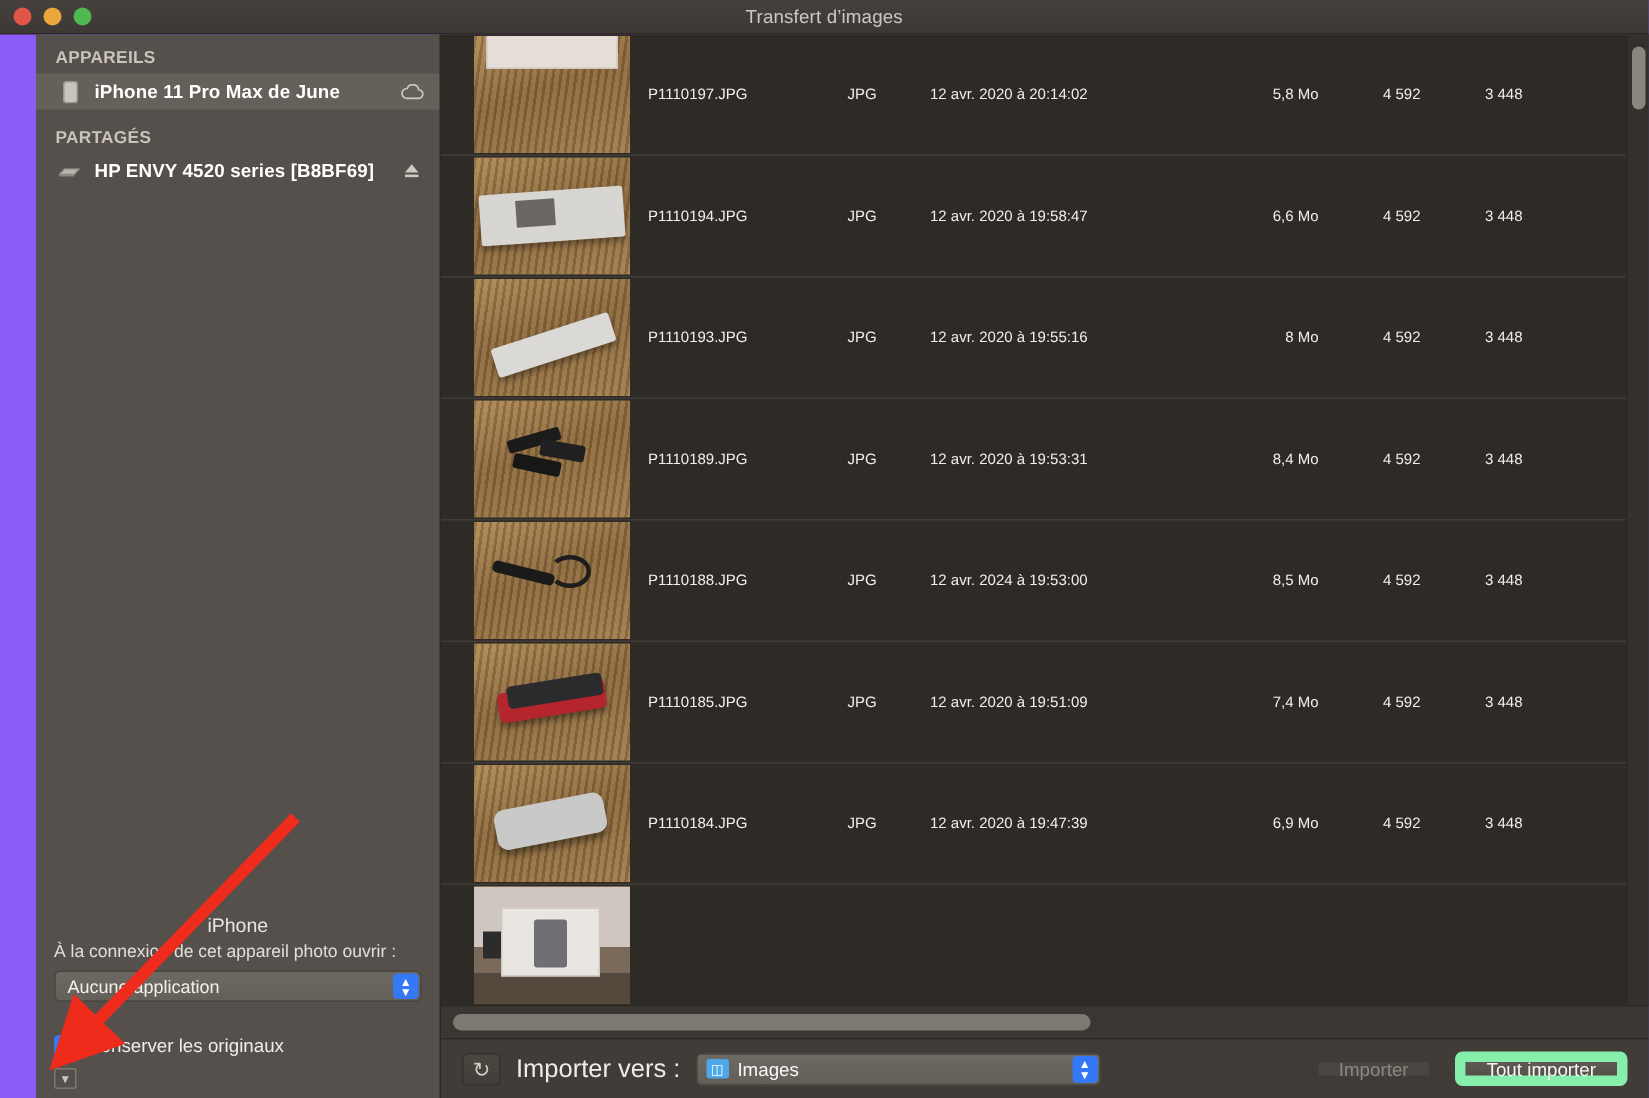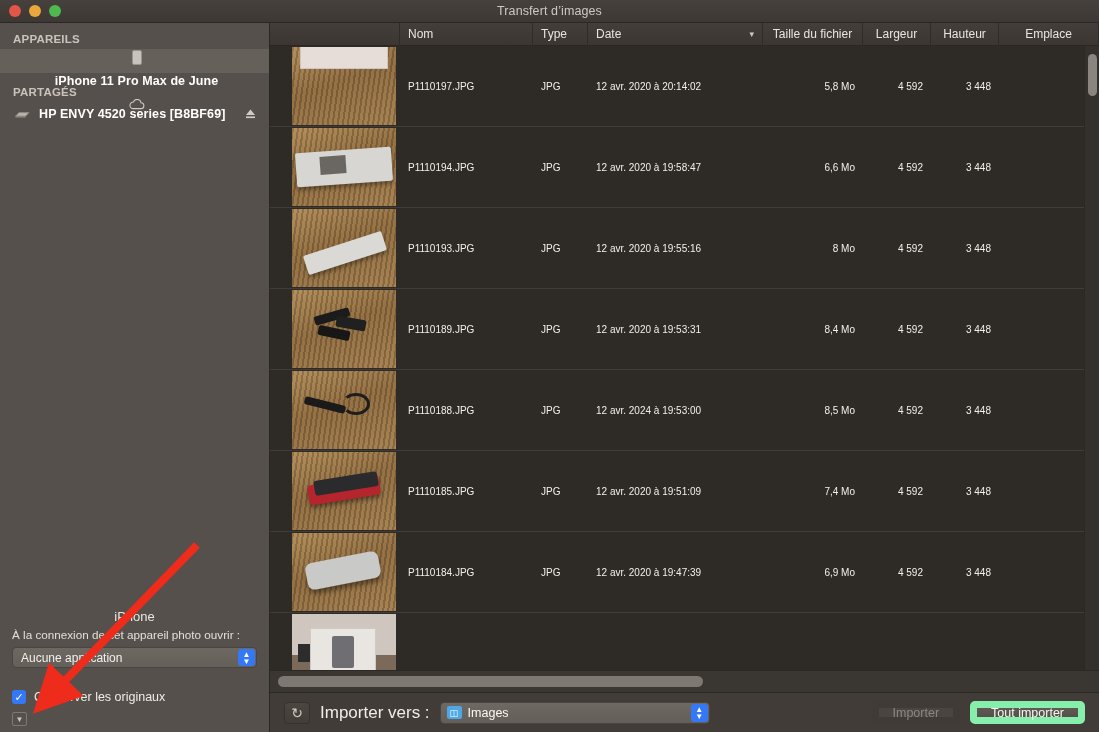--- a/index.html
+++ b/index.html
@@ -30,41 +30,41 @@
   .tl.close  { background: #e2564a; }
   .tl.min    { background: #e9a73c; }
   .tl.max    { background: #4fb84f; }
   .title {
     position: absolute; left: 0; right: 0; text-align: center;
     font-size: 12.5px; color: #cdc8c2; letter-spacing: .1px;
     pointer-events: none;
   }
 
   
-  .body { flex: 1; display: flex; min-height: 0; }
+  .body { flex: 1; display: flex; min-height: 0; padding-left: 24px; }
 
   
   .sidebar {
     width: 270px; flex: 0 0 270px;
     background: #55504b;
     border-right: 1px solid #2a2724;
     display: flex; flex-direction: column;
     position: relative;
   }
   .side-top { flex: 1; padding-top: 5px; overflow: hidden; }
   .side-header {
     font-size: 11.5px; font-weight: bold; color: #c9c3bc;
     padding: 5px 0 4px 13px; letter-spacing: .2px;
   }
   .side-row {
     height: 24px; display: flex; align-items: center;
     padding: 0 10px 0 14px; gap: 8px;
     font-size: 12.5px; color: #ffffff;
   }
-  .side-row.selected { background: #65605a; flex-direction: column; }
+  .side-row.selected { background: #65605a; }
   .side-row .label { flex: 1; font-weight: 600; letter-spacing: .1px; }
   .side-row.shared .label { font-weight: 600; }
   .ic { width: 17px; height: 17px; display: flex; align-items: center; justify-content: center; flex: 0 0 17px; }
   .ic svg { display: block; }
 
   .side-bottom {
     padding: 0 12px 6px 12px;
     position: relative;
   }
   .dev-name {
@@ -313,33 +313,20 @@
         <div class="check-row">
           <span class="cbox">✓</span>
           <span>Conserver les originaux</span>
         </div>
         <div class="disclosure">▼</div>
       </div>
     </div>
 
     <div class="main">
 
-      <div class="table-head">
-        <div class="th col-thumb"></div>
-        <div class="th col-nom">Nom</div>
-        <div class="th col-type">Type</div>
-        <div class="th col-date sorted">
-          <span>Date</span>
-          <span class="caret">▾</span>
-        </div>
-        <div class="th col-size" style="justify-content:center">Taille du fichier</div>
-        <div class="th col-w" style="justify-content:center">Largeur</div>
-        <div class="th col-h" style="justify-content:center">Hauteur</div>
-        <div class="th col-loc" style="justify-content:center">Emplace</div>
-      </div>
 
       <div class="table-body">
         <div class="rows" id="rows">
             <div class="row">
               <div class="cell thumbcell col-thumb">
                 <div class="thumb">
                   <div class="wood"></div>
                   <div class="obj" style="left:8px;top:-26px;width:88px;height:48px;background:#e6dcd8;border:1px solid #cfc5c0"></div>
                   <div class="obj" style="left:18px;top:-18px;width:22px;height:16px;background:#3b3b3b;transform:rotate(-12deg)"></div>
                 </div>

